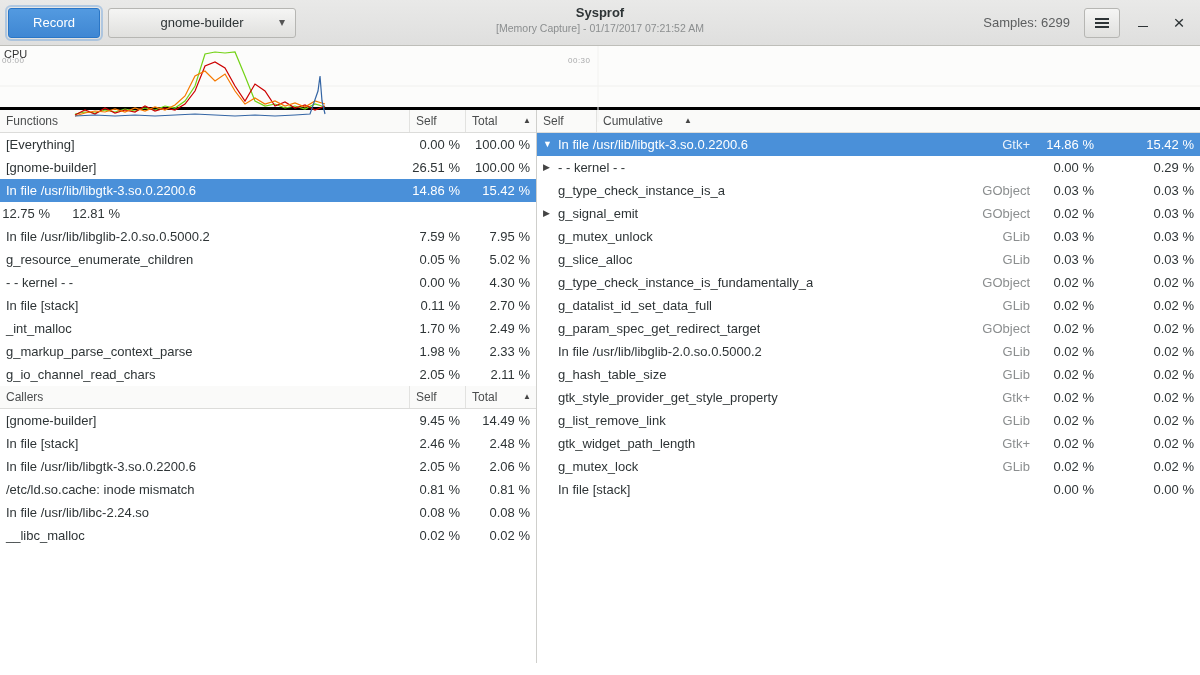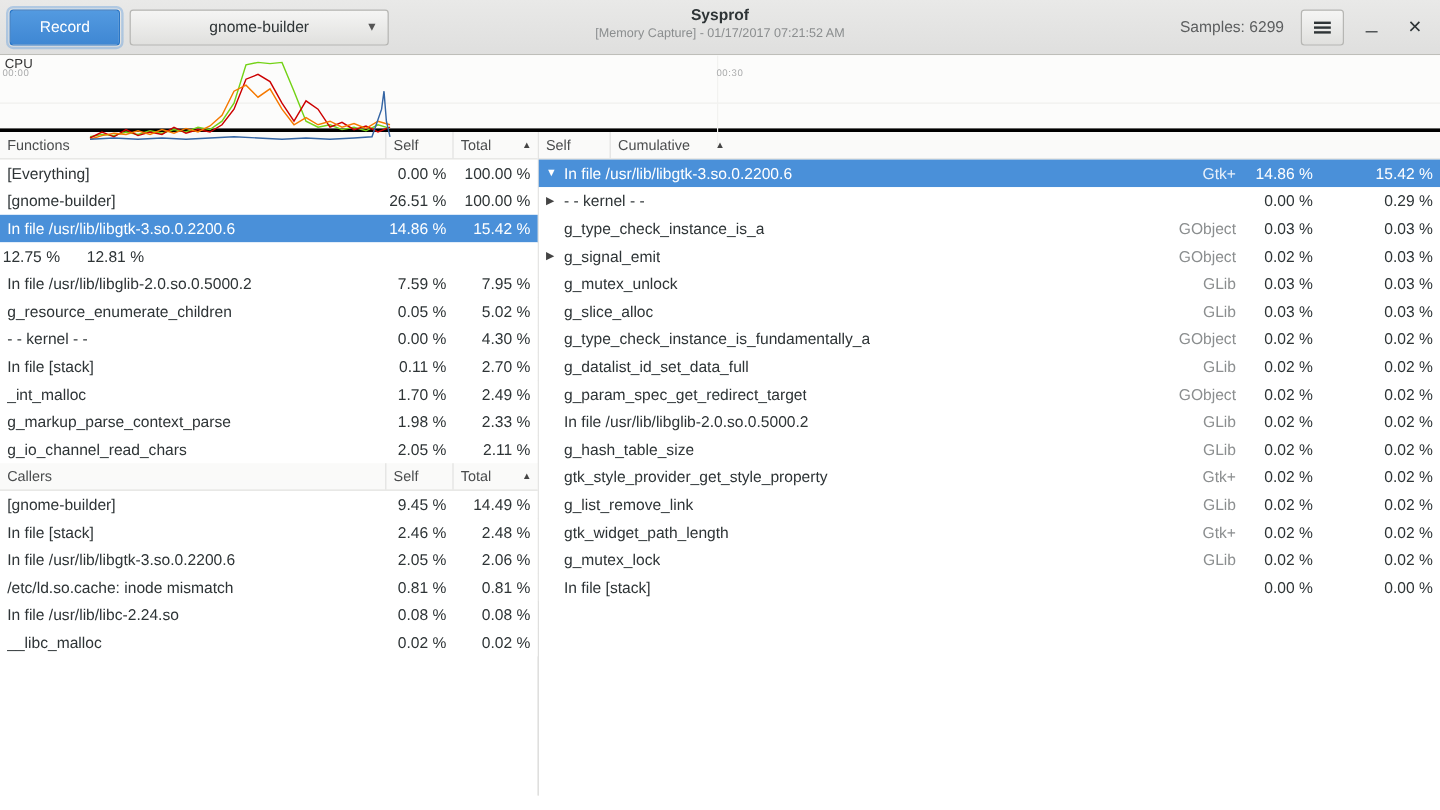--- a/index.html
+++ b/index.html
@@ -29,21 +29,21 @@
     border-radius: 3px;
     color: #ffffff;
     font-size: 13px;
     font-family: inherit;
     cursor: pointer;
     outline: 2px solid rgba(74,144,217,0.35);
     outline-offset: 1px;
   }
   .process-btn {
     position: relative;
-    width: 216px; height: 30px;
+    width: 188px; height: 30px;
     background: linear-gradient(#f5f5f4, #e0e0de);
     border: 1px solid #b6b6b3;
     border-radius: 3px;
     color: #2e3436;
     font-size: 13px;
     font-family: inherit;
     cursor: pointer;
     text-align: center;
   }
   .process-btn .caret {
@@ -96,21 +96,21 @@
     height: 64px;
     background: #fcfcfb;
     border-bottom: 3px solid #000000;
   }
   .cpu-label { position: absolute; left: 4px; top: 2px; font-size: 11px; color: #333; z-index: 2; }
   .time-label { position: absolute; top: 10px; font-size: 8px; color: #a9aaab; z-index: 2; letter-spacing: 0.5px; }
   #cpu-svg { position: absolute; left: 0; top: 0; width: 1200px; height: 76px; }
 
   
   .main { display: flex; height: 553px; }
-  .left-pane { width: 449px; border-right: 1px solid #cfcfcc; background: #fff; }
+  .left-pane { width: 537px; border-right: 1px solid #cfcfcc; background: #fff; }
   .right-pane { flex: 1; background: #fff; }
 
   .thead { display: flex; height: 23px; background: #fafaf9; border-bottom: 1px solid #dcdcda; }
   .thcell {
     font-size: 12px; color: #4a4c4d;
     line-height: 22px; padding: 0 6px;
     border-right: 1px solid #e2e2e0;
     position: relative;
     cursor: pointer;
   }
@@ -164,21 +164,21 @@
     </button>
     <button class="winctl">
       <span class="close-x">×</span>
     </button>
   </div>
 </div>
 
 <div class="cpu-area">
   <span class="cpu-label">CPU</span>
   <span class="time-label" style="left:2px;">00:00</span>
-  <span class="time-label" style="left:597px;">00:30</span>
+  <span class="time-label" style="left:568px;">00:30</span>
   <svg id="cpu-svg" viewBox="0 0 1200 76" preserveAspectRatio="none">
     <line x1="0" y1="40" x2="1200" y2="40" stroke="#f0f0ee" stroke-width="1"></line>
     <line x1="598" y1="0" x2="598" y2="76" stroke="#f2f2f0" stroke-width="1"></line>
   <polyline points="75,68 85,66 95,67 105,64 115,66 125,63 135,65 145,62 155,64 165,60 175,62 185,55 195,40 205,8 215,6 225,7 235,6 245,30 255,55 265,60 275,58 285,62 295,60 305,63 315,58 325,61" fill="none" stroke="#73d216" stroke-width="1.2"></polyline>
       <polyline points="75,69 85,64 95,68 105,62 115,67 125,64 135,66 145,60 155,65 165,62 175,64 185,58 195,45 205,20 215,16 225,22 235,40 245,55 255,38 265,45 275,60 285,56 295,62 305,59 315,64 325,60" fill="none" stroke="#cc0000" stroke-width="1.2"></polyline>
       <polyline points="75,70 85,67 95,65 105,66 115,63 125,66 135,62 145,65 155,61 165,64 175,59 185,50 195,30 205,25 215,35 225,28 235,45 245,58 255,52 265,58 275,55 285,60 295,57 305,61 315,55 325,58" fill="none" stroke="#f57900" stroke-width="1.2"></polyline>
       <polyline points="75,70 95,69 115,70 135,69 155,70 175,69 195,68 215,69 235,70 255,69 275,70 295,69 310,68 318,45 320,30 322,55 325,68" fill="none" stroke="#3465a4" stroke-width="1.2"></polyline>
     </svg>
 </div>
 

